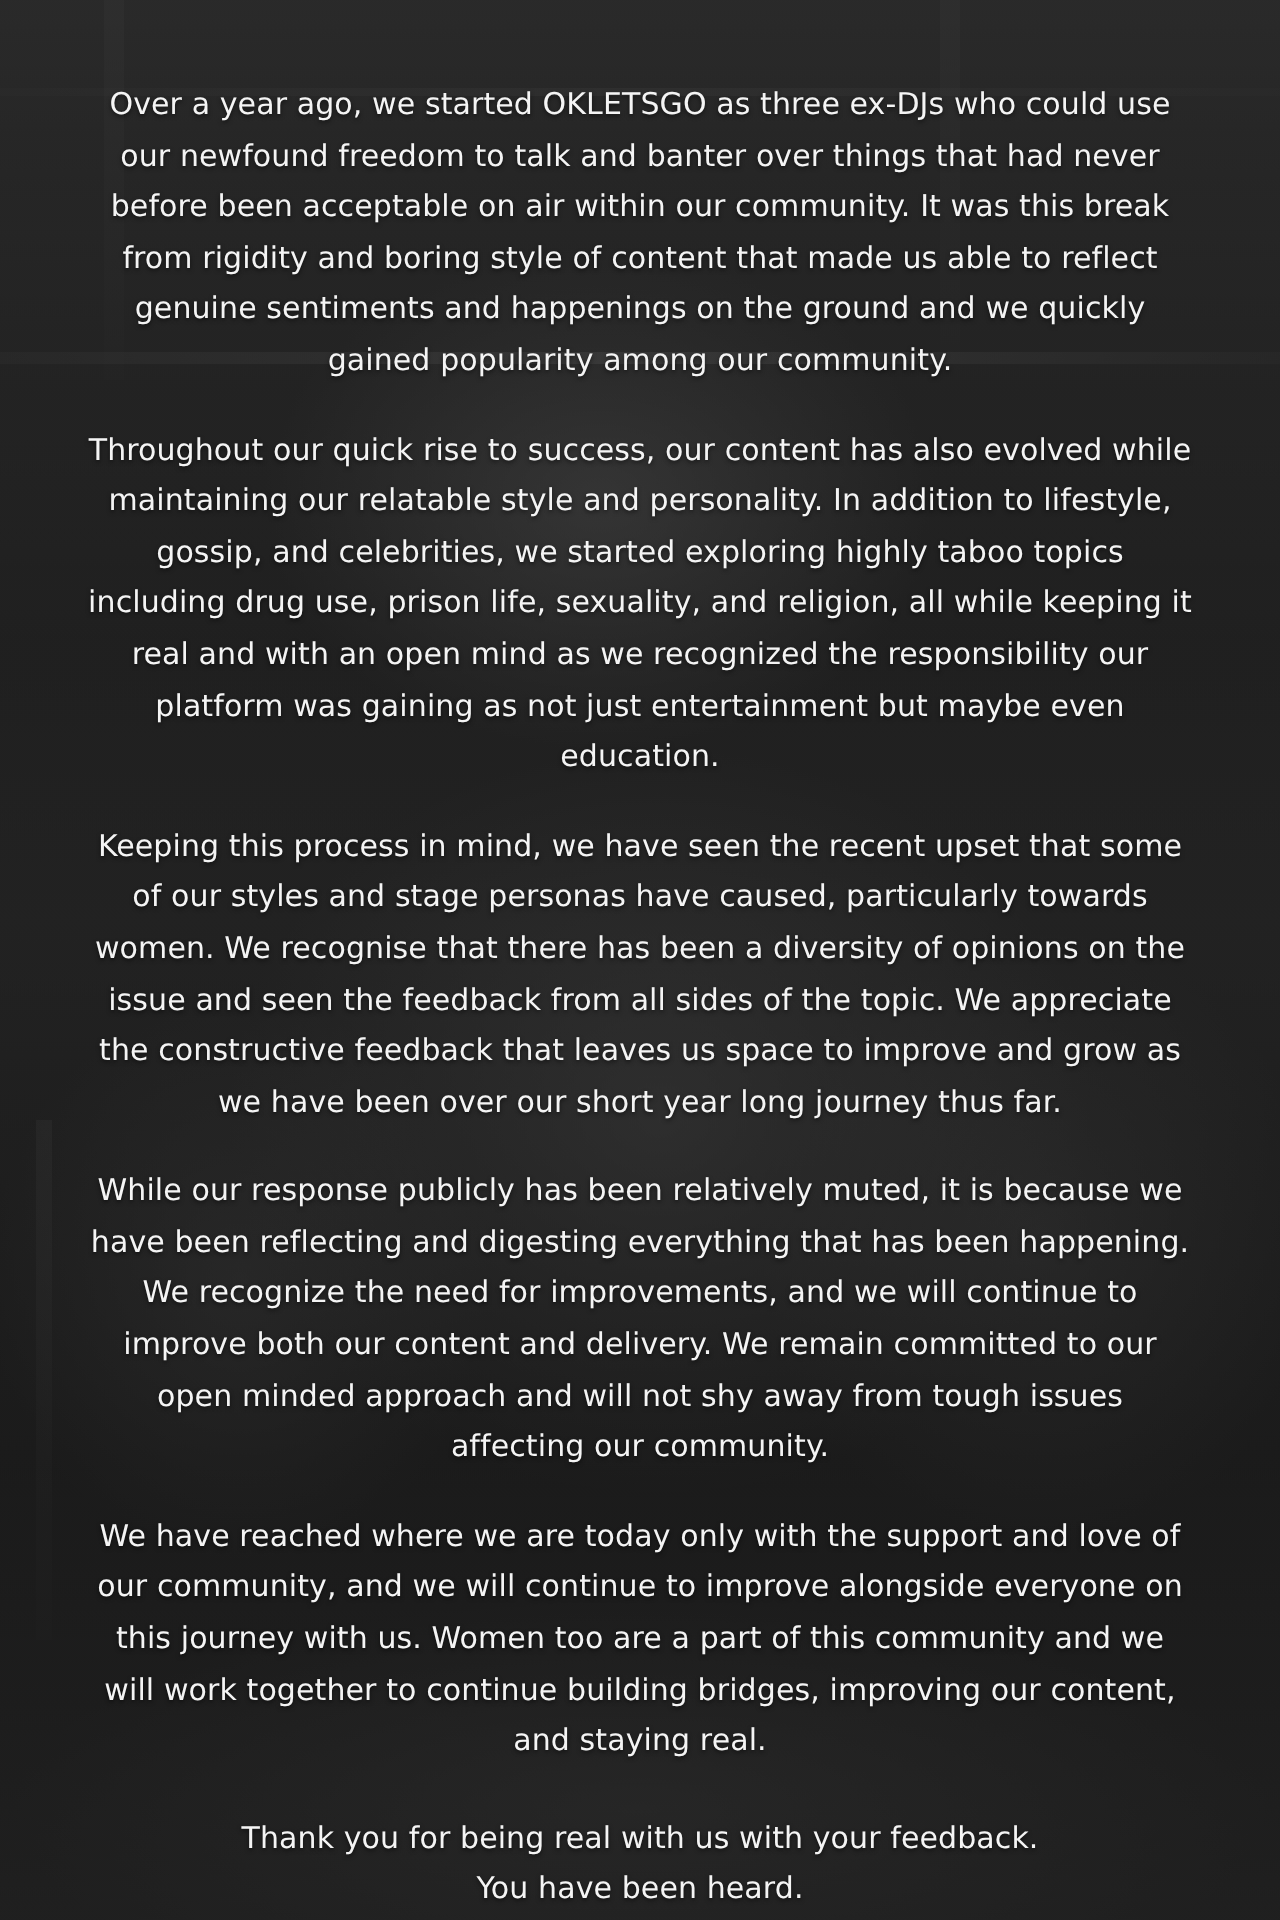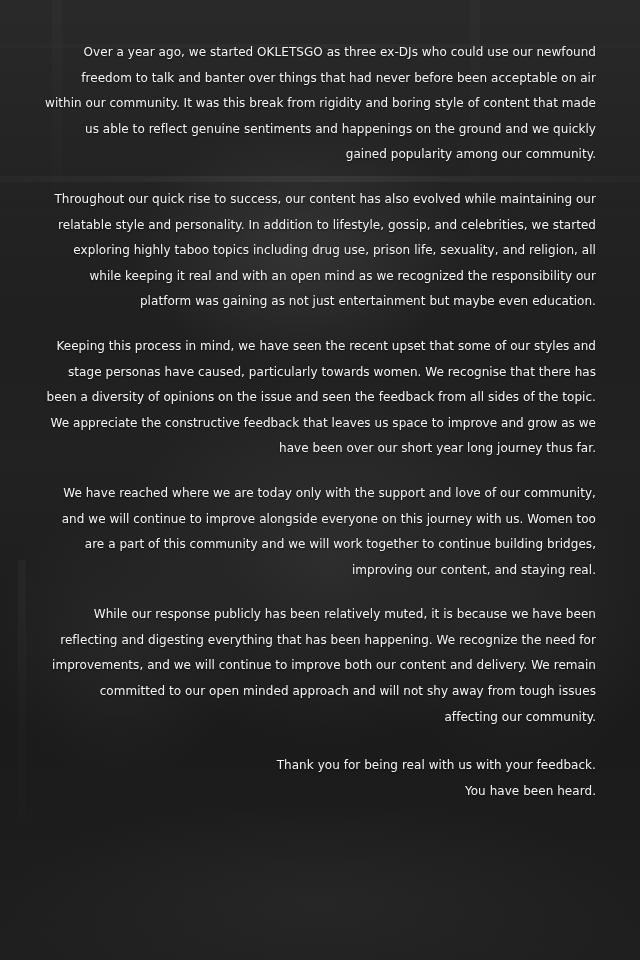--- a/index.html
+++ b/index.html
@@ -91,23 +91,23 @@
     padding: 40px 44px 26px 44px;
     box-sizing: border-box;
     display: flex;
     flex-direction: column;
     justify-content: flex-start;
     color: #f2f2f2;
   }
 
   .paragraph {
     font-family: "DejaVu Sans", sans-serif;
-    font-size: 12px;
+    font-size: 15px;
     line-height: 25.6px;
-    text-align: right;
+    text-align: center;
     color: #f4f4f4;
     margin: 0 0 19px 0;
     letter-spacing: 0.05px;
     text-shadow: 0 1px 2px rgba(0,0,0,0.55);
   }
 
   .paragraph:last-child {
     margin-bottom: 0;
   }
 
@@ -124,17 +124,17 @@
   <div class="bg-band"></div>
   <div class="bg-post p1"></div>
   <div class="bg-post p2"></div>
   <div class="bg-post p3"></div>
   <div class="scrim"></div>
 
   <div class="statement-body">
     <p class="paragraph">Over a year ago, we started OKLETSGO as three ex-DJs who could use our newfound freedom to talk and banter over things that had never before been acceptable on air within our community. It was this break from rigidity and boring style of content that made us able to reflect genuine sentiments and happenings on the ground and we quickly gained popularity among our community.</p>
     <p class="paragraph">Throughout our quick rise to success, our content has also evolved while maintaining our relatable style and personality. In addition to lifestyle, gossip, and celebrities, we started exploring highly taboo topics including drug use, prison life, sexuality, and religion, all while keeping it real and with an open mind as we recognized the responsibility our platform was gaining as not just entertainment but maybe even education.</p>
     <p class="paragraph">Keeping this process in mind, we have seen the recent upset that some of our styles and stage personas have caused, particularly towards women. We recognise that there has been a diversity of opinions on the issue and seen the feedback from all sides of the topic. We appreciate the constructive feedback that leaves us space to improve and grow as we have been over our short year long journey thus far.</p>
+    <p class="paragraph">While our response publicly has been relatively muted, it is because we have been reflecting and digesting everything that has been happening. We recognize the need for improvements, and we will continue to improve both our content and delivery. We remain committed to our open minded approach and will not shy away from tough issues affecting our community.</p>
     <p class="paragraph">We have reached where we are today only with the support and love of our community, and we will continue to improve alongside everyone on this journey with us. Women too are a part of this community and we will work together to continue building bridges, improving our content, and staying real.</p>
-    <p class="paragraph">While our response publicly has been relatively muted, it is because we have been reflecting and digesting everything that has been happening. We recognize the need for improvements, and we will continue to improve both our content and delivery. We remain committed to our open minded approach and will not shy away from tough issues affecting our community.</p>
     <p class="paragraph closing">Thank you for being real with us with your feedback.<br>You have been heard.</p>
   </div>
 </div>
 
 </body></html>

